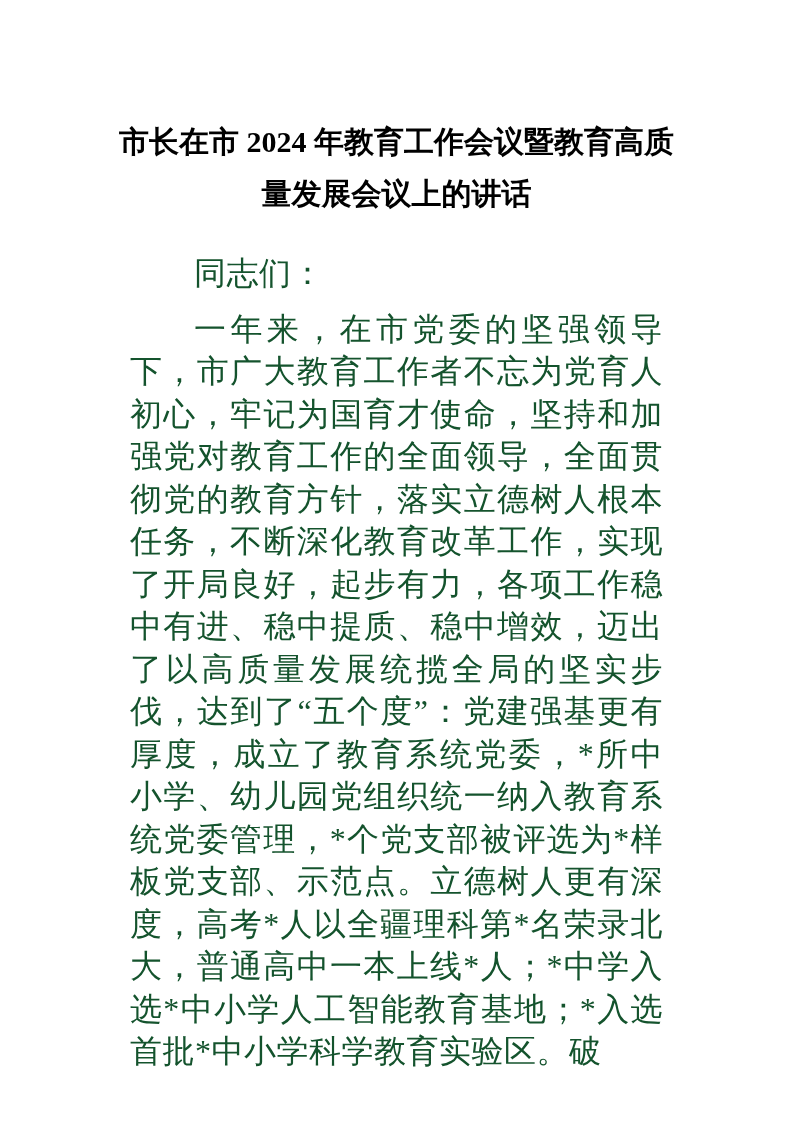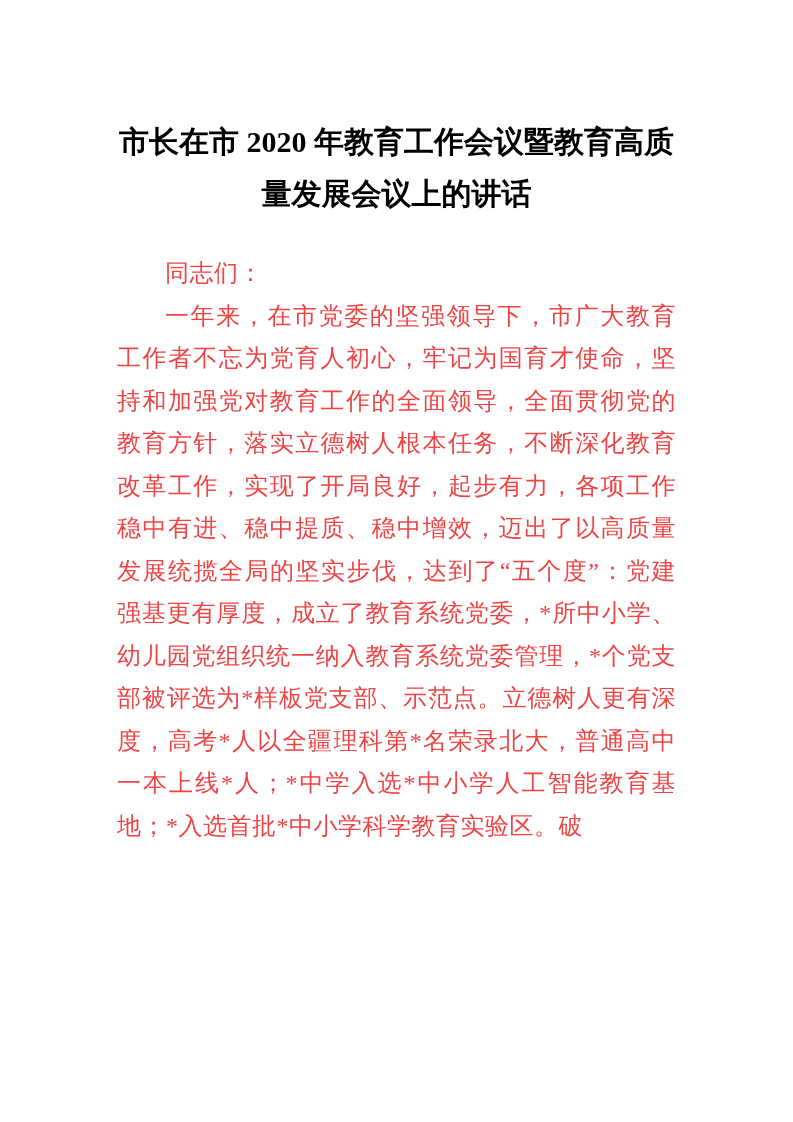--- a/index.html
+++ b/index.html
@@ -21,32 +21,32 @@
   .doc-title {
     margin: 0 0 32px 0;
     font-family: "Liberation Serif", "DejaVu Serif", serif;
     font-weight: bold;
     font-size: 30px;
     line-height: 52px;
     text-align: center;
     color: #000000;
   }
   .doc-body p {
-    margin: 0;
-    font-size: 24px;
+    margin: 13px;
+    font-size: 32px;
     line-height: 42.5px;
     letter-spacing: 0.5px;
     text-align: justify;
     text-justify: inter-ideograph;
     text-indent: 2em;
-    color: #ef4444;
+    color: #14532d;
   }
 </style>
 </head>
 <body>
 
 <div class="page">
-  <h1 class="doc-title">市长在市 2020 年教育工作会议暨教育高质量发展会议上的讲话</h1>
+  <h1 class="doc-title">市长在市 2024 年教育工作会议暨教育高质量发展会议上的讲话</h1>
   <div class="doc-body">
     <p>同志们：</p>
     <p>一年来，在市党委的坚强领导下，市广大教育工作者不忘为党育人初心，牢记为国育才使命，坚持和加强党对教育工作的全面领导，全面贯彻党的教育方针，落实立德树人根本任务，不断深化教育改革工作，实现了开局良好，起步有力，各项工作稳中有进、稳中提质、稳中增效，迈出了以高质量发展统揽全局的坚实步伐，达到了“五个度”：党建强基更有厚度，成立了教育系统党委，*所中小学、幼儿园党组织统一纳入教育系统党委管理，*个党支部被评选为*样板党支部、示范点。立德树人更有深度，高考*人以全疆理科第*名荣录北大，普通高中一本上线*人；*中学入选*中小学人工智能教育基地；*入选首批*中小学科学教育实验区。破</p>
   </div>
 </div>
 
 </body></html>

